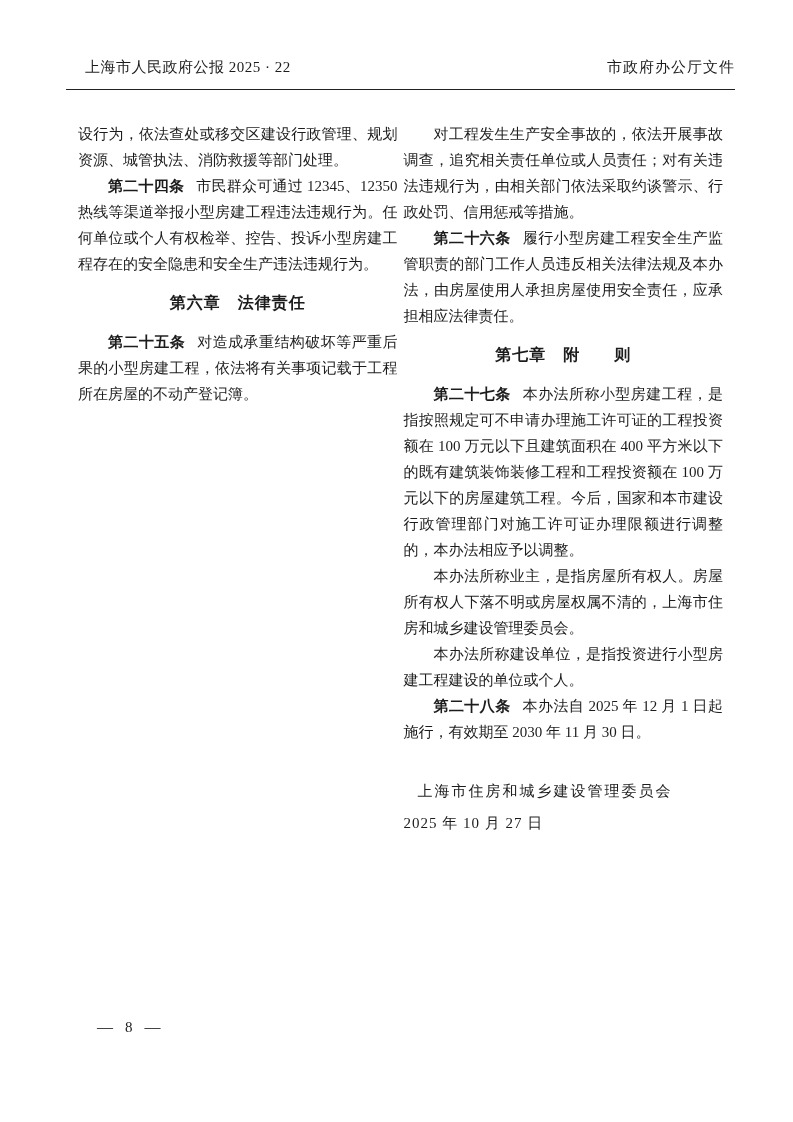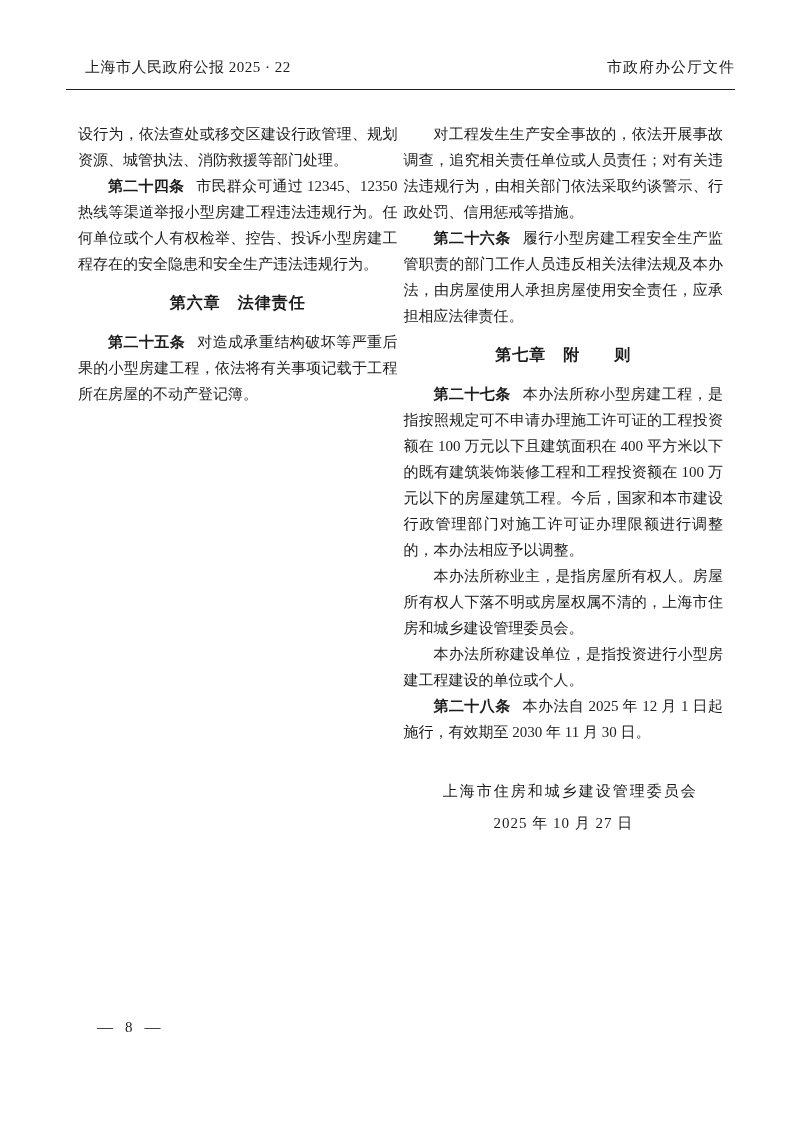--- a/index.html
+++ b/index.html
@@ -47,21 +47,21 @@
   .prefix { font-weight: bold; margin-right: 0.8em; }
   .chapter {
     font-weight: bold;
     text-align: center;
     font-size: 16px;
     line-height: 26px;
     margin: 13px 0;
     text-indent: 0;
     letter-spacing: 1px;
   }
-  .signature { margin-top: 30px; text-align: center; }
+  .signature { margin-top: 30px; text-align: left; }
   .sig-name { line-height: 32px; padding-left: 14px; letter-spacing: 2px; }
   .sig-date { line-height: 32px; letter-spacing: 1px; }
   .footer {
     position: absolute;
     left: 97px; top: 1018px;
     font-size: 16px;
     letter-spacing: 0;
   }
   .footer .fnum { margin: 0 12px; font-size: 15px; }
 </style>

